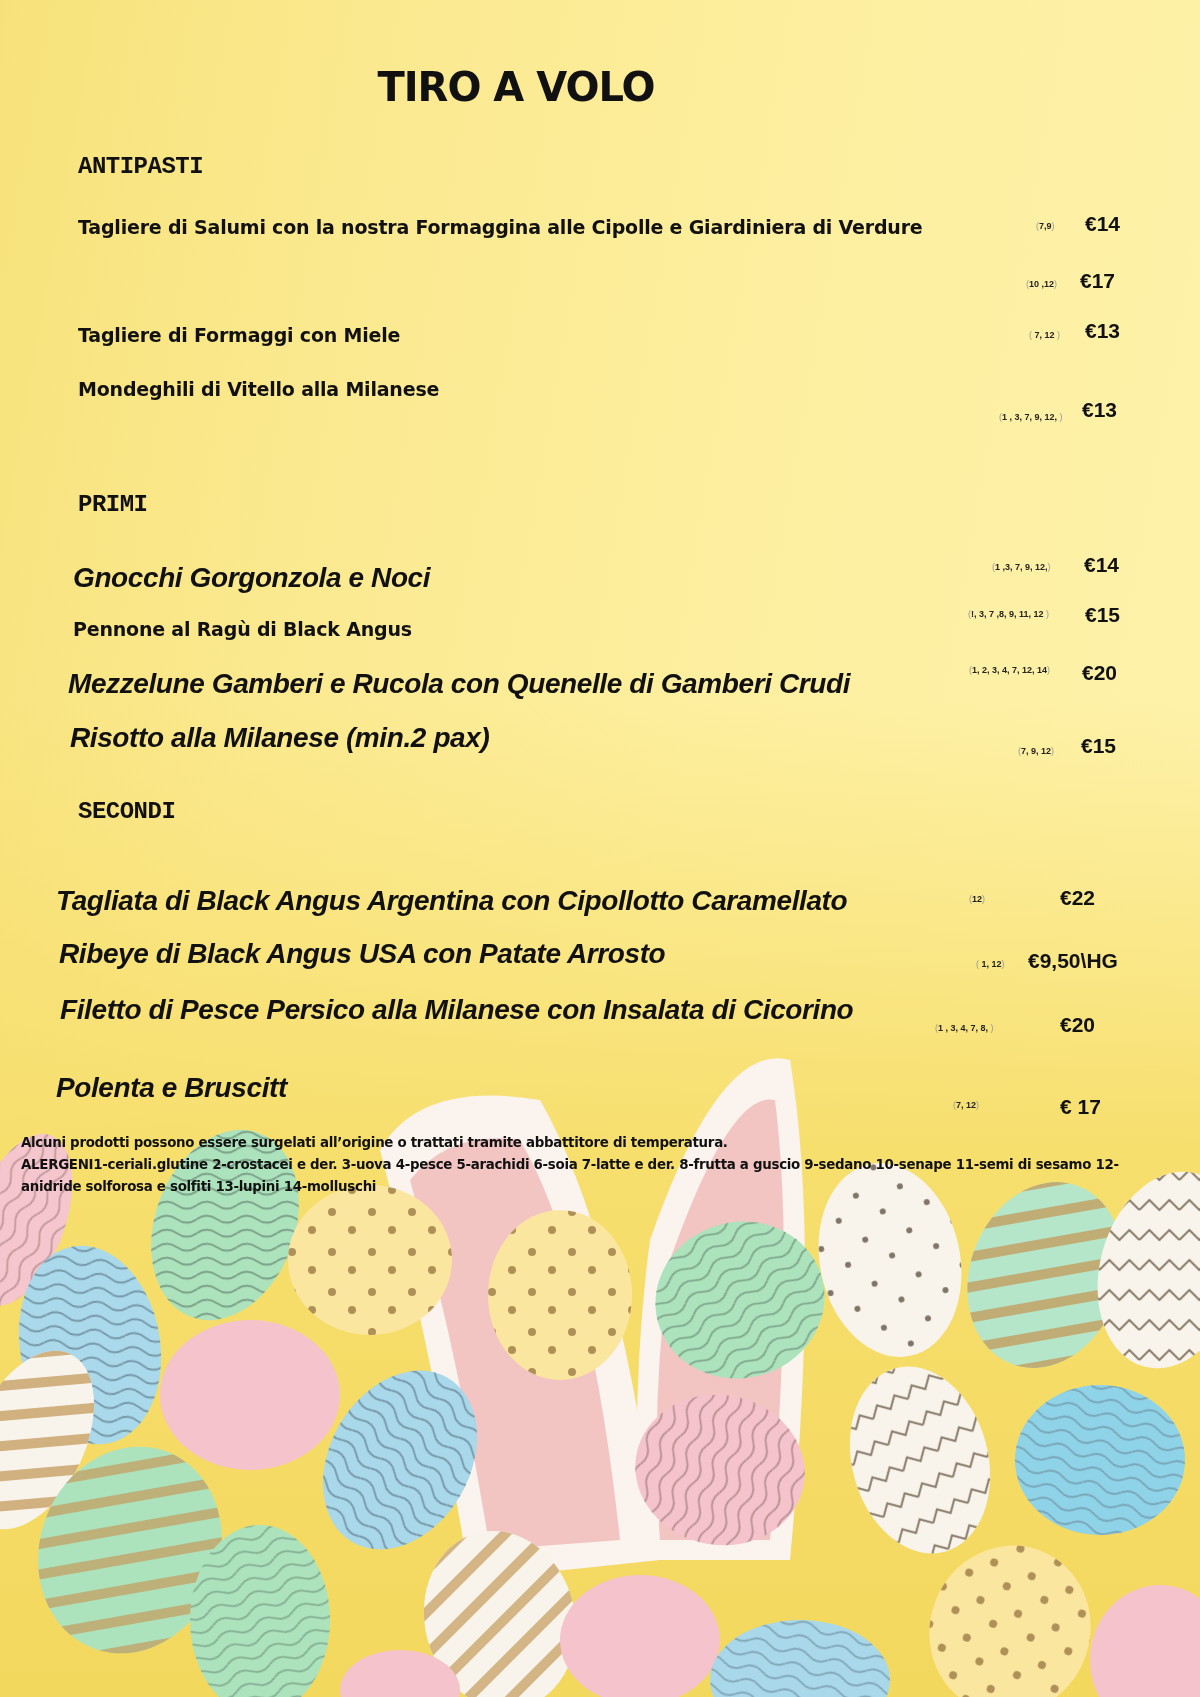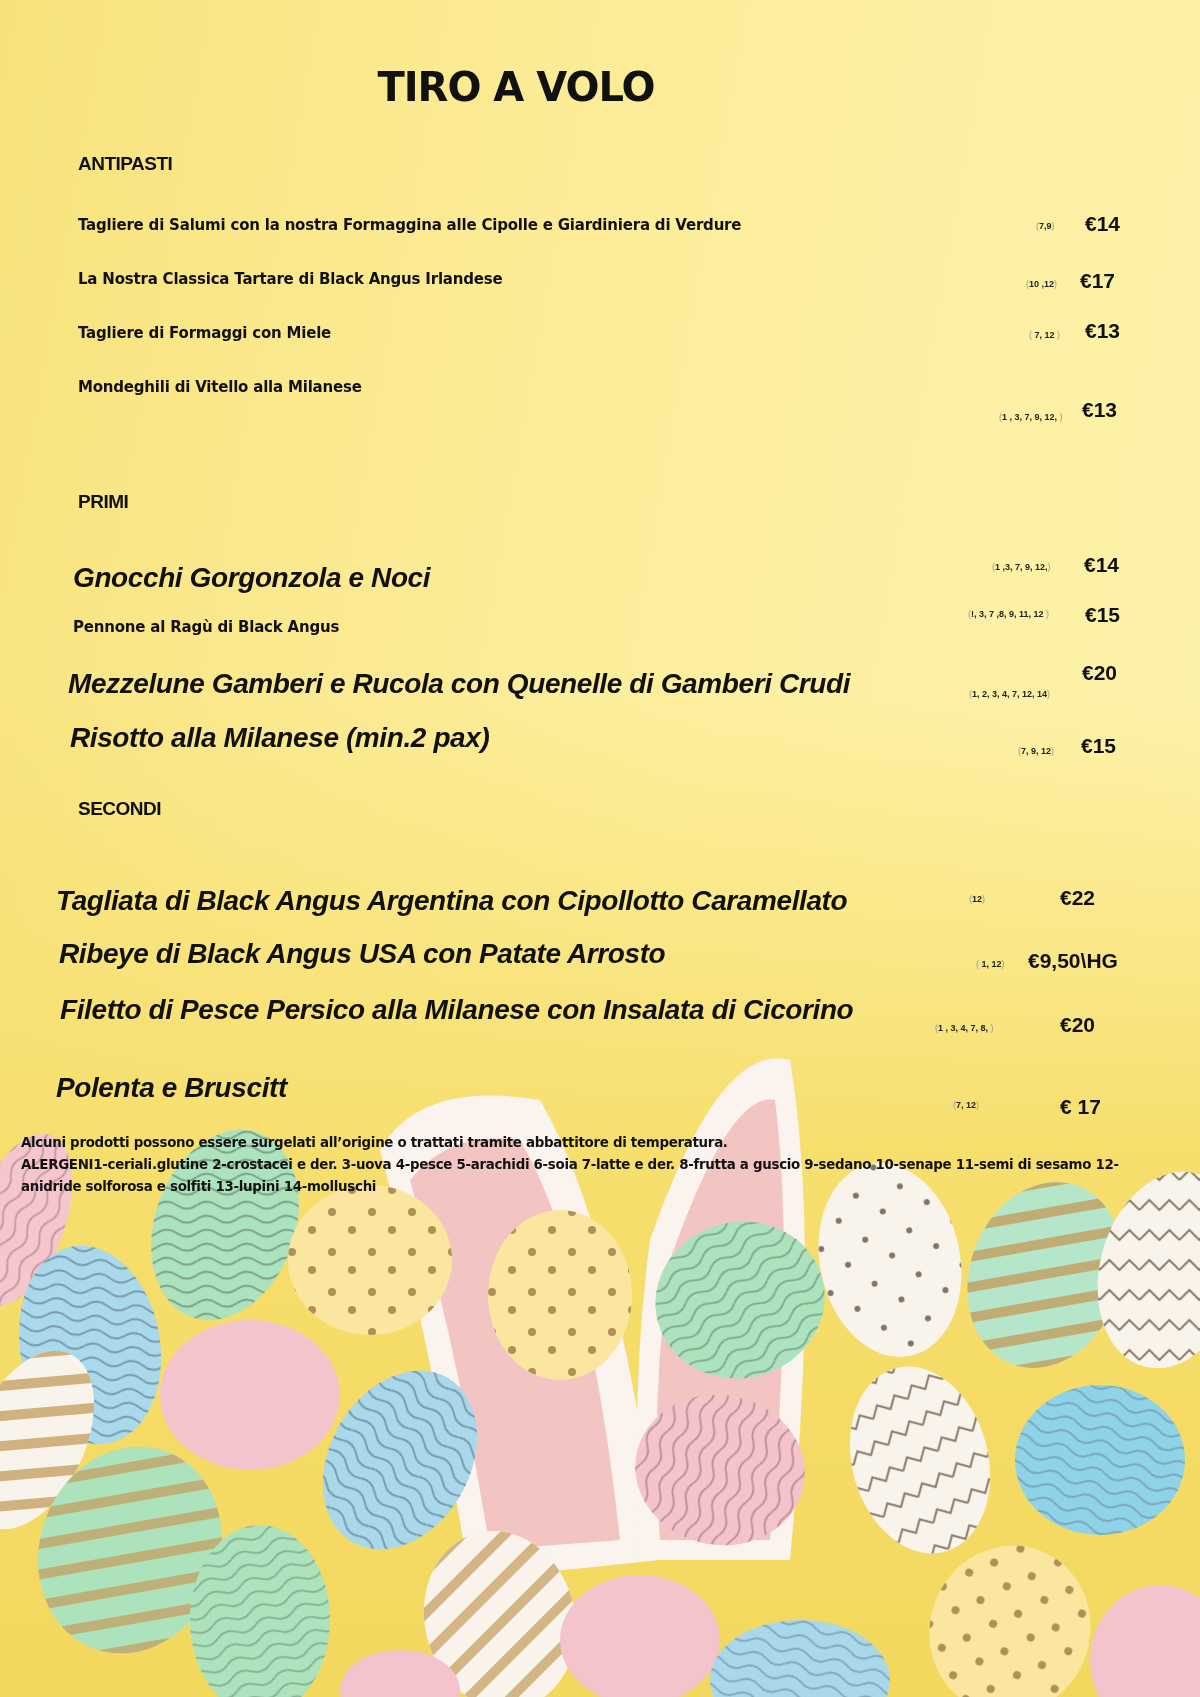--- a/index.html
+++ b/index.html
@@ -12,27 +12,27 @@
     .bg-lower {
       position: absolute; left: 0; top: 700px; width: 1200px; height: 997px;
       background: linear-gradient(180deg, rgba(248,226,110,0) 0%, #f7df6e 45%, #f3d85e 100%);
     }
     .title {
       position: absolute; top: 64px; left: 0; width: 1032px; text-align: center;
       font-family: "DejaVu Sans", sans-serif; font-weight: bold; font-size: 40px;
       letter-spacing: -1px;
     }
     .section-title {
-      position: absolute; font-family: Liberation Sans, sans-serif; font-weight: bold;
-      font-size: 19px; letter-spacing: -0.5px;
+      position: absolute; font-family: Liberation Mono, monospace; font-weight: bold;
+      font-size: 24px; letter-spacing: -0.5px;
     }
     .item-name {
       position: absolute; font-weight: bold; font-size: 20px; white-space: nowrap;
     }
-    .item-name.open { font-family: "DejaVu Sans", sans-serif; font-size: 15px; letter-spacing: -0.2px; }
+    .item-name.open { font-family: "DejaVu Sans", sans-serif; font-size: 19px; letter-spacing: -0.2px; }
     .item-name.cond { font-family: "Liberation Sans", sans-serif; font-size: 28px; letter-spacing: -0.4px; font-style: italic; }
     .allergens {
       position: absolute; font-size: 9px; font-weight: bold; white-space: nowrap; color: #222;
       font-family: "Liberation Sans", sans-serif;
     }
     .allergens .paren { color: #999; font-weight: normal; }
     .price {
       position: absolute; font-family: "Liberation Sans", sans-serif; font-weight: bold;
       font-size: 21px; white-space: nowrap;
     }
@@ -153,21 +153,20 @@
 
 <div class="content">
   <div class="title">TIRO A VOLO</div>
 
   <div class="section-title" style="left:78px; top:153px;">ANTIPASTI</div>
 
   <div class="item-name open" style="left:78px; top:216px;">Tagliere di Salumi con la nostra Formaggina alle Cipolle e Giardiniera di Verdure</div>
   <div class="allergens" style="left:1036px; top:221px;"><span class="paren">(</span><span>7,9</span><span class="paren">)</span></div>
   <div class="price" style="left:1085px; top:212px;">€14</div>
 
-  <div class="item-name open" style="left:78px; top:270px;">La Nostra Classica Tartare di Black Angus Irlandese</div>
   <div class="allergens" style="left:1026px; top:279px;"><span class="paren">(</span><span>10 ,12</span><span class="paren">)</span></div>
   <div class="price" style="left:1080px; top:269px;">€17</div>
 
   <div class="item-name open" style="left:78px; top:324px;">Tagliere di Formaggi con Miele</div>
   <div class="allergens" style="left:1029px; top:330px;"><span class="paren">(</span><span> 7, 12 </span><span class="paren">)</span></div>
   <div class="price" style="left:1085px; top:319px;">€13</div>
 
   <div class="item-name open" style="left:78px; top:378px;">Mondeghili di Vitello alla Milanese</div>
   <div class="allergens" style="left:999px; top:412px;"><span class="paren">(</span><span>1 , 3, 7, 9, 12, </span><span class="paren">)</span></div>
   <div class="price" style="left:1082px; top:398px;">€13</div>
@@ -176,21 +175,21 @@
 
   <div class="item-name cond" style="left:73px; top:562px;">Gnocchi Gorgonzola e Noci</div>
   <div class="allergens" style="left:992px; top:562px;"><span class="paren">(</span><span>1 ,3, 7, 9, 12,</span><span class="paren">)</span></div>
   <div class="price" style="left:1084px; top:553px;">€14</div>
 
   <div class="item-name open" style="left:73px; top:618px;">Pennone al Ragù di Black Angus</div>
   <div class="allergens" style="left:968px; top:609px;"><span class="paren">(</span><span>!, 3, 7 ,8, 9, 11, 12 </span><span class="paren">)</span></div>
   <div class="price" style="left:1085px; top:603px;">€15</div>
 
   <div class="item-name cond" style="left:68px; top:668px;">Mezzelune Gamberi e Rucola con Quenelle di Gamberi Crudi</div>
-  <div class="allergens" style="left:969px; top:665px;margin-top:24px;"><span class="paren">(</span><span>1, 2, 3, 4, 7, 12, 14</span><span class="paren">)</span></div>
+  <div class="allergens" style="left:969px; top:665px;"><span class="paren">(</span><span>1, 2, 3, 4, 7, 12, 14</span><span class="paren">)</span></div>
   <div class="price" style="left:1082px; top:661px;">€20</div>
 
   <div class="item-name cond" style="left:70px; top:722px;">Risotto alla Milanese (min.2 pax)</div>
   <div class="allergens" style="left:1018px; top:738px;margin-top:8px;"><span class="paren">(</span><span>7, 9, 12</span><span class="paren">)</span></div>
   <div class="price" style="left:1081px; top:734px;">€15</div>
 
   <div class="section-title" style="left:78px; top:798px;">SECONDI</div>
 
   <div class="item-name cond" style="left:56px; top:885px;">Tagliata di Black Angus Argentina con Cipollotto Caramellato</div>
   <div class="allergens" style="left:969px; top:894px;"><span class="paren">(</span><span>12</span><span class="paren">)</span></div>

